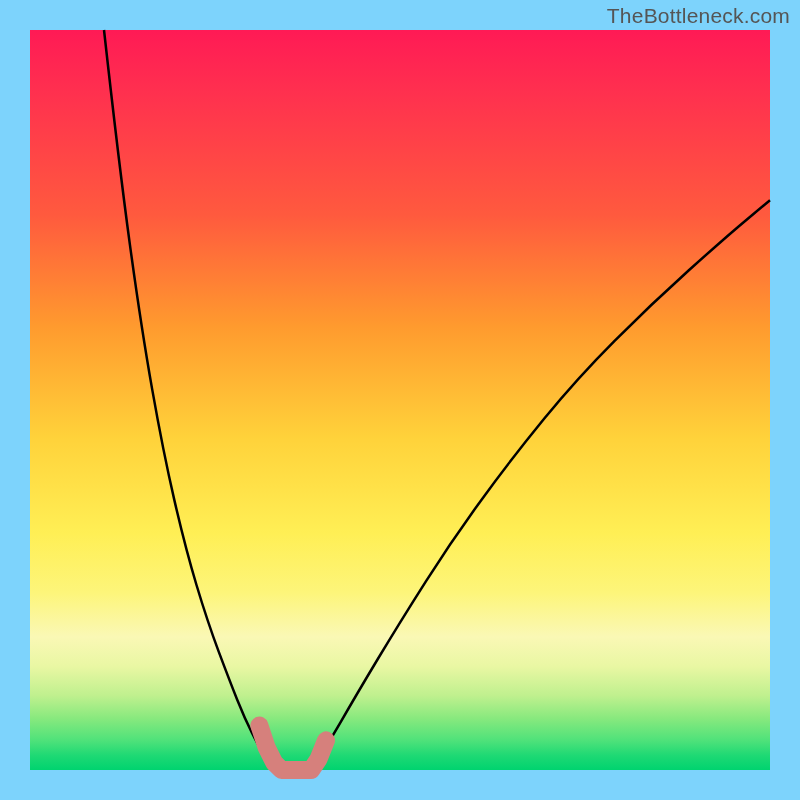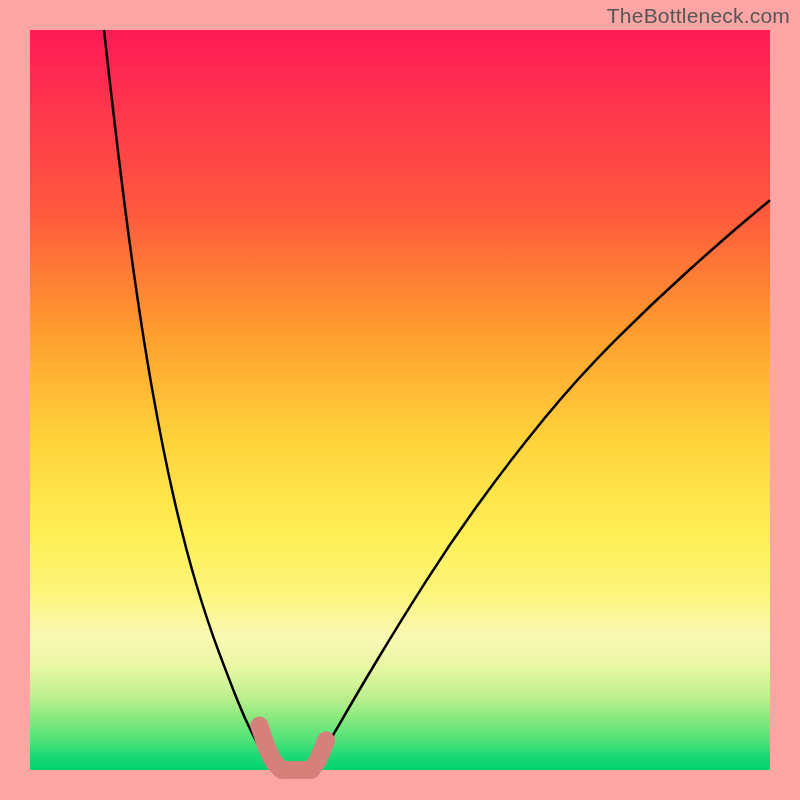--- a/index.html
+++ b/index.html
@@ -8,21 +8,21 @@
     width: 800px;
     height: 800px;
     overflow: hidden;
     background: #000;
     font-family: Arial, Helvetica, sans-serif;
   }
   .frame {
     position: relative;
     width: 800px;
     height: 800px;
-    background: #fca5a5;
+    background: #7dd3fc;
   }
   .plot {
     position: absolute;
     left: 30px;
     top: 30px;
     width: 740px;
     height: 740px;
     
     background: linear-gradient(
       to bottom,

